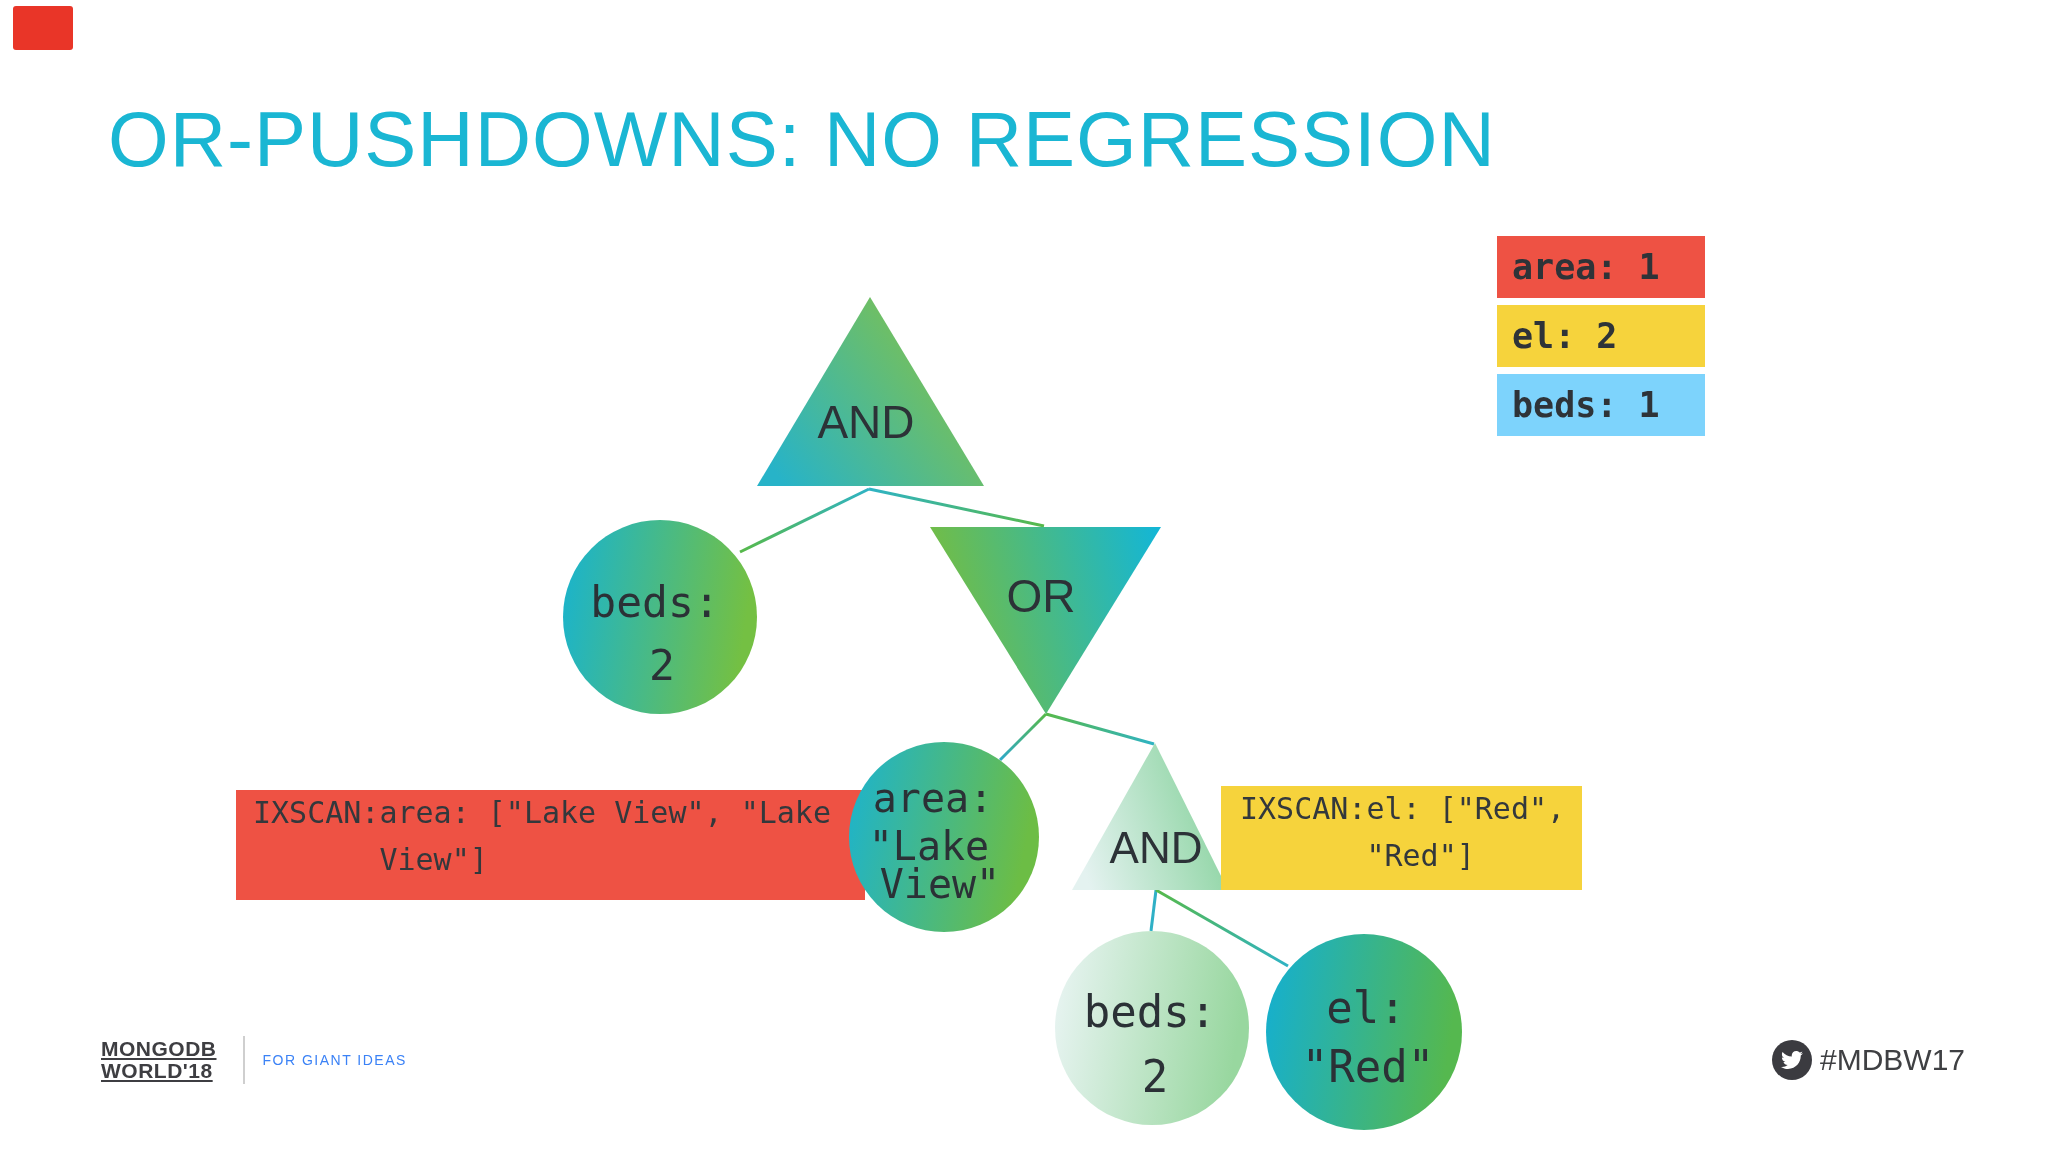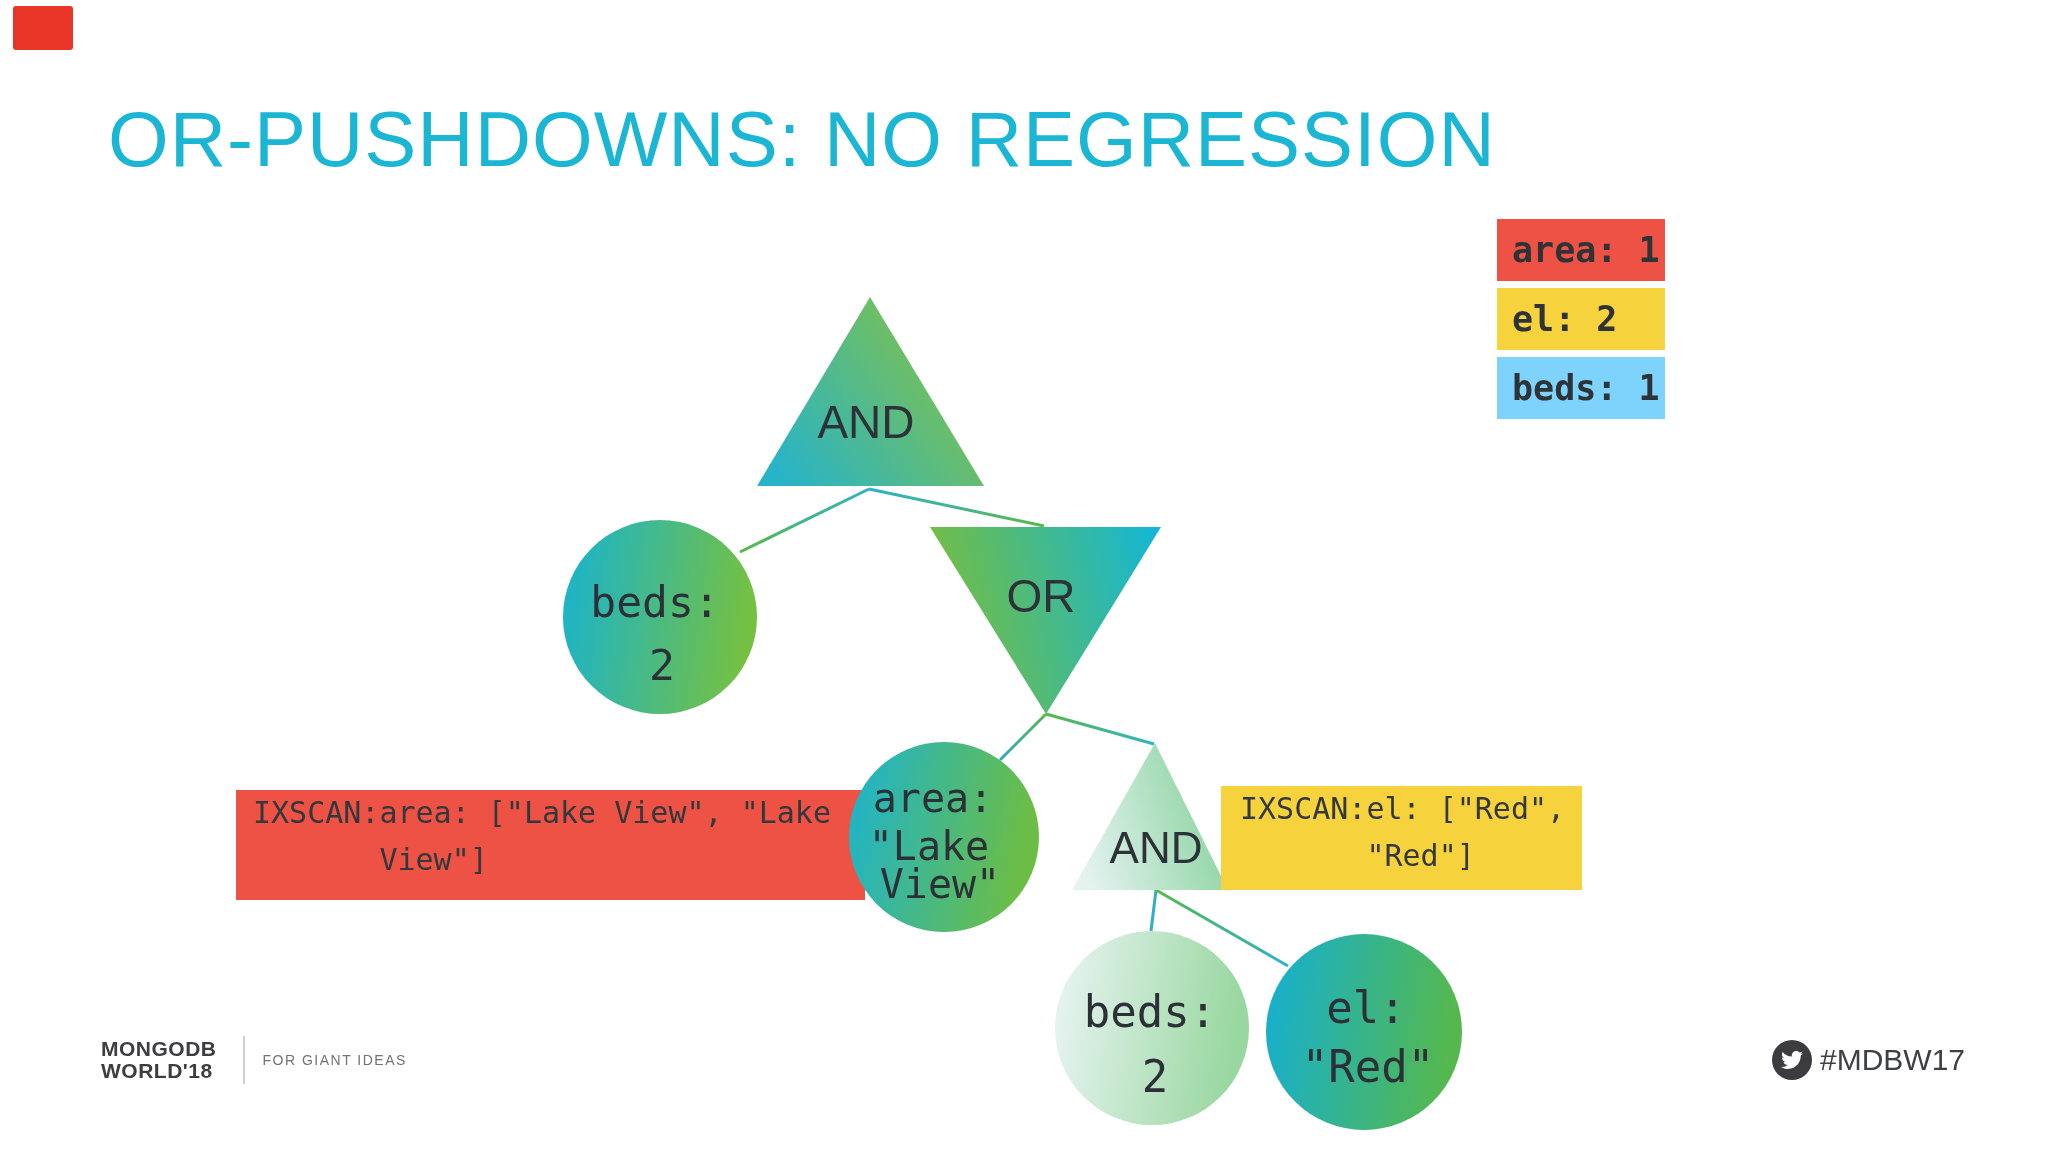--- a/index.html
+++ b/index.html
@@ -6,21 +6,21 @@
   body{width:2048px;height:1152px;overflow:hidden;}
   .slide{position:relative;width:2048px;height:1152px;background:#ffffff;
          font-family:"Liberation Sans",sans-serif;overflow:hidden;}
 
   .corner-badge{position:absolute;left:13px;top:6px;width:60px;height:44px;
                 background:#e93528;border-radius:3px;}
 
   .title{position:absolute;left:100px;top:86px;margin:8px;font-size:78px;font-weight:400;
          color:#1ab6d3;letter-spacing:1px;white-space:nowrap;}
 
-  .legend{position:absolute;left:1497px;top:219px;width:168px;z-index:4;}
+  .legend{position:absolute;left:1497px;top:236px;width:208px;z-index:4;}
   .legend-item{height:62px;margin-bottom:7px;display:flex;align-items:center;
                padding-left:15px;box-sizing:border-box;
                font-family:"DejaVu Sans Mono",monospace;font-weight:700;
                font-size:35px;color:#2e3338;}
   .legend-red{background:#ee5244;}
   .legend-yellow{background:#f6d33c;}
   .legend-blue{background:#7dd3fc;}
 
   .callout{position:absolute;box-sizing:border-box;
            font-family:"DejaVu Sans Mono",monospace;font-size:30px;color:#33383c;
@@ -29,23 +29,23 @@
                padding-left:17px;z-index:1;}
   .callout-yellow{left:1221px;top:786px;width:361px;height:104px;background:#f6d33c;
                   padding-left:19px;z-index:3;}
 
   .tree{position:absolute;left:0;top:0;z-index:2;}
 
   .node-label{font-family:"Liberation Sans",sans-serif;fill:#2c3237;font-weight:500;}
   .mono-label{font-family:"DejaVu Sans Mono",monospace;fill:#2b3136;}
 
   .footer-brand{position:absolute;left:101px;top:1036px;display:flex;align-items:center;z-index:4;}
-  .brand-text{font-weight:700;font-size:21px;line-height:1.05;color:#3e3e42;letter-spacing:.5px;}
+  .brand-text{font-weight:700;font-size:21px;line-height:1.05;color:#3e3e42;letter-spacing:.5px;text-decoration:underline;}
   .brand-divider{width:2px;height:48px;background:#cfcfcf;margin-left:26px;margin-right:18px;}
-  .tagline{font-size:14px;color:#737373;letter-spacing:1.5px;}
+  .tagline{font-size:14px;color:#3b82f6;letter-spacing:1.5px;}
 
   .footer-social{position:absolute;left:1772px;top:1040px;display:flex;align-items:center;gap:8px;z-index:4;}
   .twitter-badge{width:40px;height:40px;border-radius:50%;background:#3b3b40;
                  display:flex;align-items:center;justify-content:center;}
   .hashtag{font-size:30px;color:#3f4043;}
 </style>
 </head>
 <body>
 
 <div class="slide">

